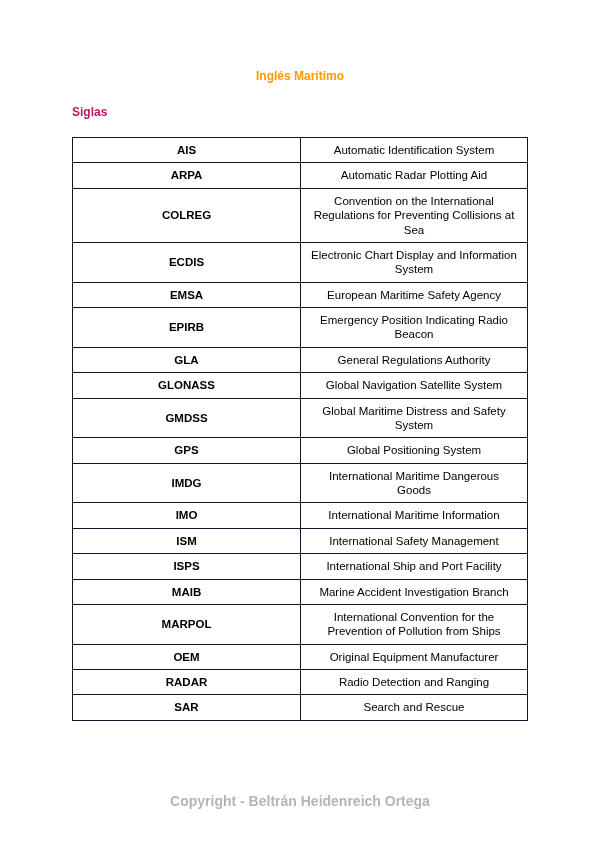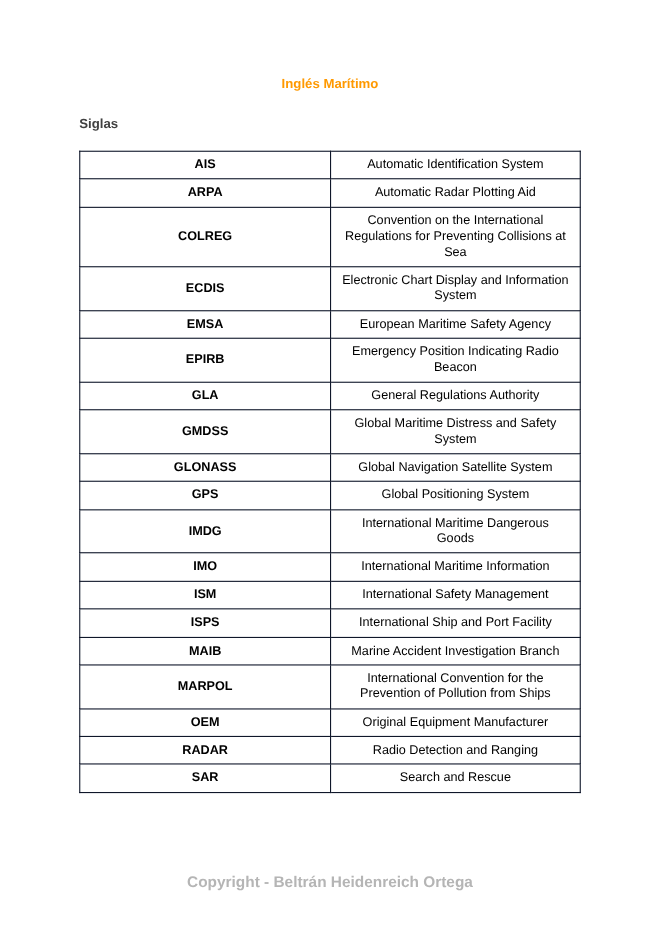--- a/index.html
+++ b/index.html
@@ -24,21 +24,21 @@
     font-size: 12px;
     font-weight: bold;
     color: #ff9900;
   }
   .section-heading {
     position: absolute;
     top: 105px;
     left: 72px;
     font-size: 12px;
     font-weight: bold;
-    color: #404040;
+    color: #be185d;
   }
   .siglas-table {
     position: absolute;
     top: 137px;
     left: 72px;
     width: 455px;
     border-collapse: collapse;
     table-layout: fixed;
   }
   .siglas-table td {
@@ -102,26 +102,26 @@
         </tr>
         <tr>
           <td class="acronym">EPIRB</td>
           <td class="meaning">Emergency Position Indicating Radio Beacon</td>
         </tr>
         <tr>
           <td class="acronym">GLA</td>
           <td class="meaning">General Regulations Authority</td>
         </tr>
         <tr>
+          <td class="acronym">GLONASS</td>
+          <td class="meaning">Global Navigation Satellite System</td>
+        </tr>
+        <tr>
           <td class="acronym">GMDSS</td>
           <td class="meaning">Global Maritime Distress and Safety System</td>
-        </tr>
-        <tr>
-          <td class="acronym">GLONASS</td>
-          <td class="meaning">Global Navigation Satellite System</td>
         </tr>
         <tr>
           <td class="acronym">GPS</td>
           <td class="meaning">Global Positioning System</td>
         </tr>
         <tr>
           <td class="acronym">IMDG</td>
           <td class="meaning">International Maritime Dangerous Goods</td>
         </tr>
         <tr>

